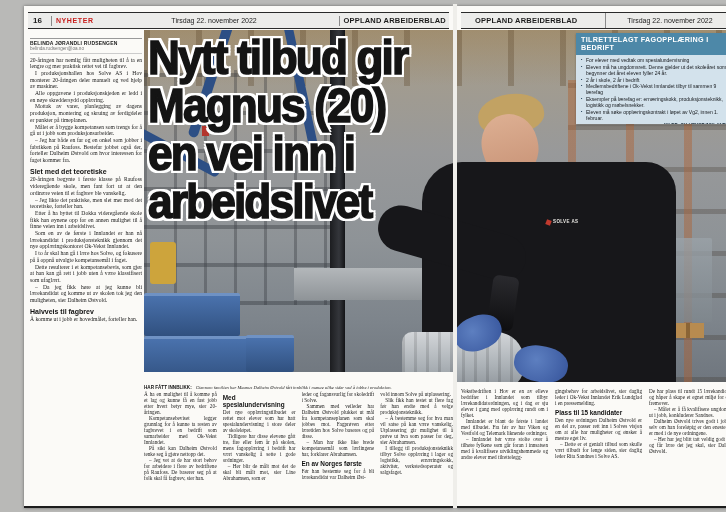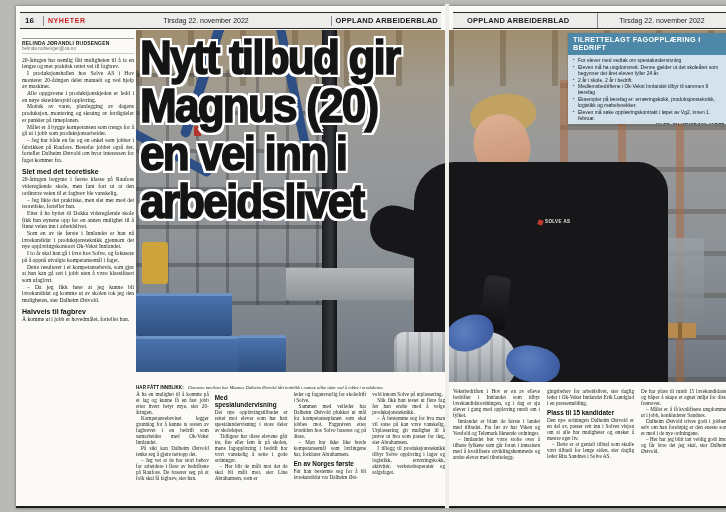--- a/index.html
+++ b/index.html
@@ -1,17 +1,17 @@
 <!DOCTYPE html>
 <html><head>
 <meta charset="utf-8">
 <style>
   html,body{margin:0;padding:0;}
   body{width:726px;height:512px;background:#b9b9b7;font-family:"Liberation Serif",serif;position:relative;overflow:hidden;}
-  #canvas{position:absolute;left:8px;top:0;width:649px;height:512px;}
+  #canvas{position:absolute;left:16px;top:0;width:649px;height:512px;}
 
   
   .page{position:absolute;top:6px;height:500px;background:#fbfaf7;box-shadow:0 0 3px rgba(0,0,0,.45);border-bottom:2px solid #1c1c1c;}
   .page-left{left:8px;width:429px;}
   .page-right{left:441px;width:281px;}
   .gutter{position:absolute;left:437px;top:4px;width:4px;height:504px;background:#efeeea;z-index:7;}
 
   
   .pheader{position:absolute;left:4px;right:4px;top:6px;height:15px;background:#ececea;border-top:1px solid #2a2a2a;border-bottom:1px solid #2a2a2a;display:flex;align-items:center;font-family:"Liberation Sans",sans-serif;font-size:7px;color:#1c1c1c;}
   .pnum{font-weight:bold;font-size:8px;padding:0 5px;}

